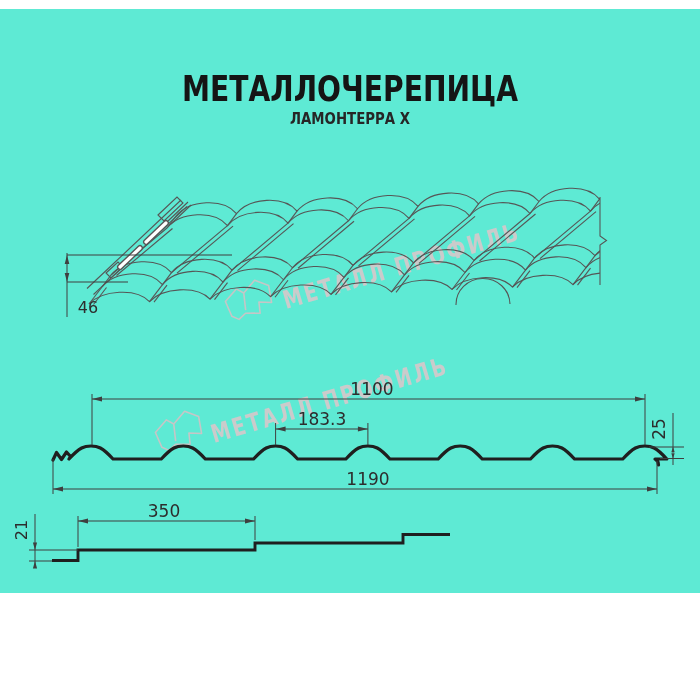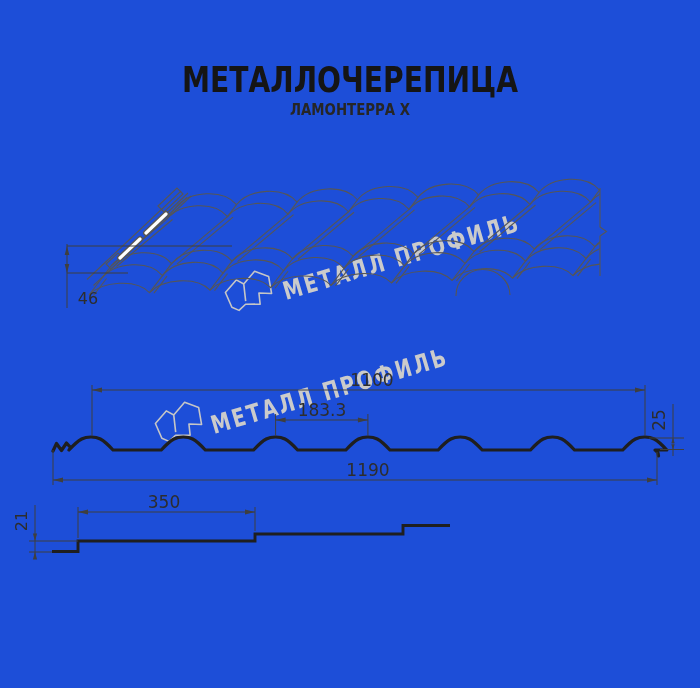--- a/index.html
+++ b/index.html
@@ -1,17 +1,17 @@
 <!DOCTYPE html>
 <html><head>
 <meta charset="utf-8">
 <style>
   html,body{margin:0;padding:0;background:#fff;}
-  #canvas{position:relative;width:700px;height:688px;background:#1d4ed8;overflow:hidden;
-          font-family:"DejaVu Sans","Liberation Sans",sans-serif;}
+  #canvas{position:relative;width:700px;height:584px;background:#5eead4;overflow:hidden;
+          font-family:"DejaVu Sans","Liberation Sans",sans-serif;margin-top:9px;}
   svg text{font-family:"DejaVu Sans","Liberation Sans",sans-serif;}
   .title-t{font-weight:bold;fill:#151515;}
   .sub-t{font-weight:600;fill:#262626;}
   .dim-t{fill:#2d2d2d;}
   .wm-t{font-weight:600;fill:#cbcbcb;letter-spacing:3px;}
 </style>
 </head>
 <body>
 
 <div id="canvas">

